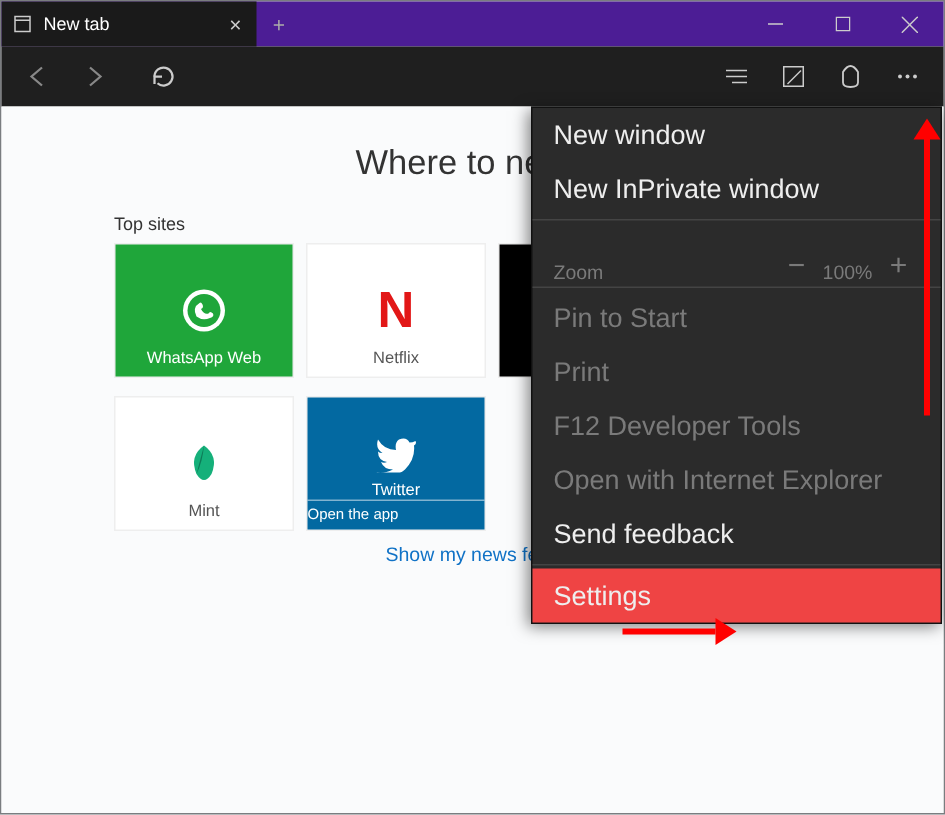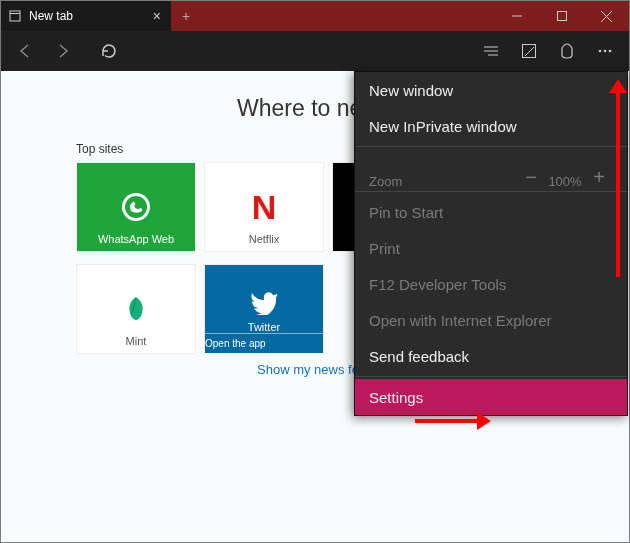--- a/index.html
+++ b/index.html
@@ -1,18 +1,18 @@
 <!DOCTYPE html>
 <html><head>
 <meta charset="utf-8">
 <style>
   * { box-sizing: border-box; margin: 0; padding: 0; font-family: "Segoe UI", Arial, sans-serif; }
   body { width: 630px; height: 543px; background: #f0f0f0; overflow: hidden; }
   .window { width: 630px; height: 543px; background: #fafbfc; border: 1px solid #7a7d80; position: relative; }
-  .titlebar { height: 30px; background: #7f1d1d; display: flex; align-items: stretch; }
+  .titlebar { height: 30px; background: #4c1d95; display: flex; align-items: stretch; }
   .tab { display: flex; align-items: center; gap: 8px; background: #1a1a1a; padding: 0 10px 0 8px; color: #fff; font-size: 12px; min-width: 170px; }
   .tab .icon { width: 12px; height: 12px; }
   .tab .close { margin-left: auto; font-size: 14px; color: #ccc; }
   .addtab { width: 30px; display: flex; align-items: center; justify-content: center; color: #aaa; font-size: 14px; }
   .titlespacer { flex: 1; }
   .winbtn { width: 45px; display: flex; align-items: center; justify-content: center; color: #ccc; }
   .toolbar { height: 40px; background: #1f1f1f; display: flex; align-items: center; padding: 0 6px; gap: 2px; }
   .tbtn { width: 36px; height: 36px; display: flex; align-items: center; justify-content: center; color: #aaa; }
   .tspacer { flex: 1; }
   .content { position: relative; height: calc(543px - 30px - 40px - 2px); background: #fafbfc; }
@@ -24,27 +24,27 @@
   .tile { background: #fff; border: 1px solid #eee; display: flex; flex-direction: column; align-items: center; justify-content: center; font-size: 11px; color: #fff; position: relative; }
   .tile .lbl { position: absolute; bottom: 6px; width: 100%; text-align: center; font-size: 11px; margin-top: 16px; }
   .tile.green { background: #1fa63a; }
   .tile.white { background: #fff; }
   .tile.black { background: #000; }
   .tile.blue { background: #0369a1; }
   .tile .big { font-size: 34px; font-weight: 700; }
   .tile .openapp { font-size: 10px; border-top: 1px solid rgba(255,255,255,0.5); width: 100%; text-align: left; padding: 4px 0; position: absolute; bottom: 0; }
   .shownews { color: #1072c6; font-size: 13px; margin-left: 256px; display: inline-block; margin-top: 8px; }
   .menu { position: absolute; top: 70px; right: 1px; width: 274px; background: #2b2b2b; border: 1px solid #111; box-shadow: -2px 2px 10px rgba(0,0,0,0.5); }
-  .menu .item { height: 36px; display: flex; align-items: center; padding: 4px 14px; color: #eee; font-size: 15px; }
+  .menu .item { height: 36px; display: flex; align-items: center; padding: 4px 14px; color: #eee; font-size: 18px; }
   .menu .item.dim { color: #7a7a7a; }
   .menu .sep { height: 1px; background: #444; margin: 2px 0; }
   .menu .zoomrow { height: 40px; display: flex; align-items: flex-end; padding: 0 14px; color: #7a7a7a; font-size: 13px; }
   .menu .zoomrow .zsp { flex: 1; }
   .menu .zoomrow .zbtn { width: 28px; text-align: center; font-size: 20px; color: #7a7a7a; }
-  .menu .item.hi { background: #be185d; }
+  .menu .item.hi { background: #ef4444; }
   .arrow { position: absolute; pointer-events: none; }
   .arrow.up { right: 7px; top: 78px; width: 8px; height: 198px; }
   .arrow.up .shaft { position:absolute; left:2px; top:10px; width:4px; height:188px; background:#f00; }
   .arrow.up .head { position:absolute; left:-5px; top:0; width:0;height:0;border-left:9px solid transparent;border-right:9px solid transparent;border-bottom:14px solid #f00; }
   .arrow.right { right: 138px; top: 414px; width: 76px; height: 12px; }
   .arrow.right .shaft { position:absolute; left:0; top:4px; height:4px; width:62px; background:#f00; }
   .arrow.right .head { position:absolute; right:0; top:-3px; width:0;height:0;border-top:9px solid transparent;border-bottom:9px solid transparent;border-left:14px solid #f00; }
   svg { display:block; }
 </style>
 </head>

